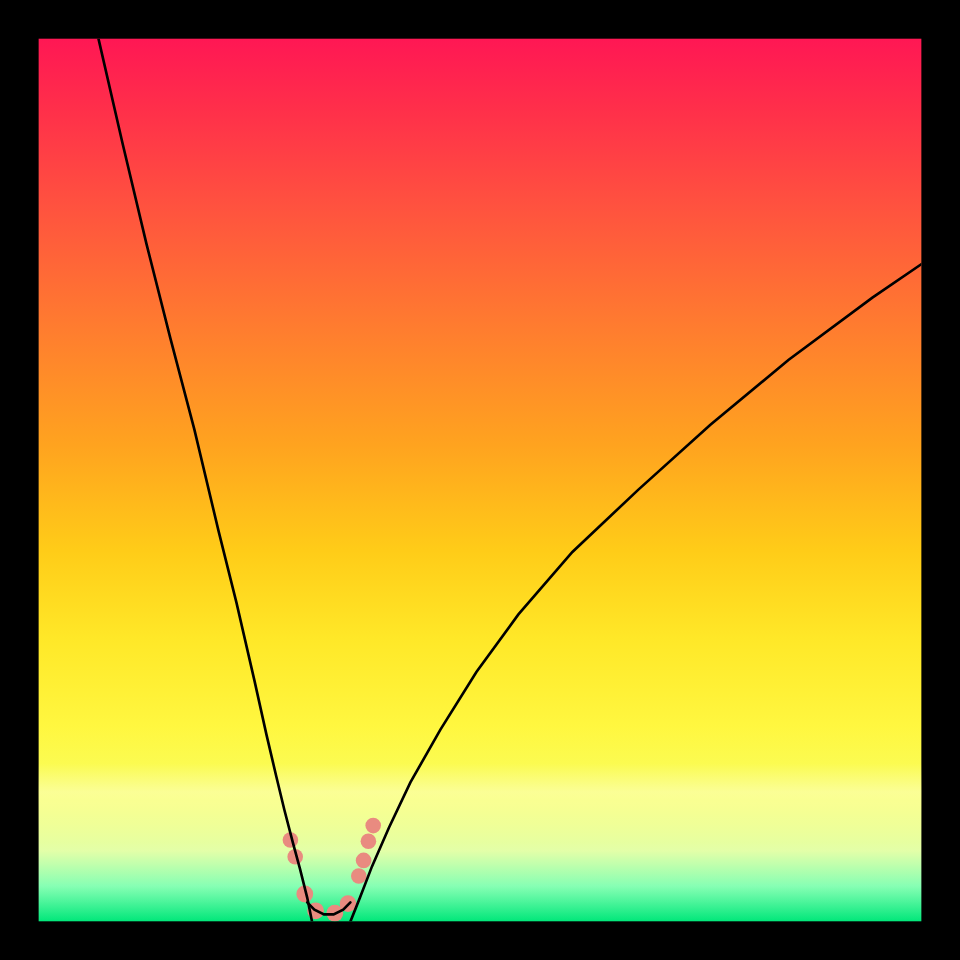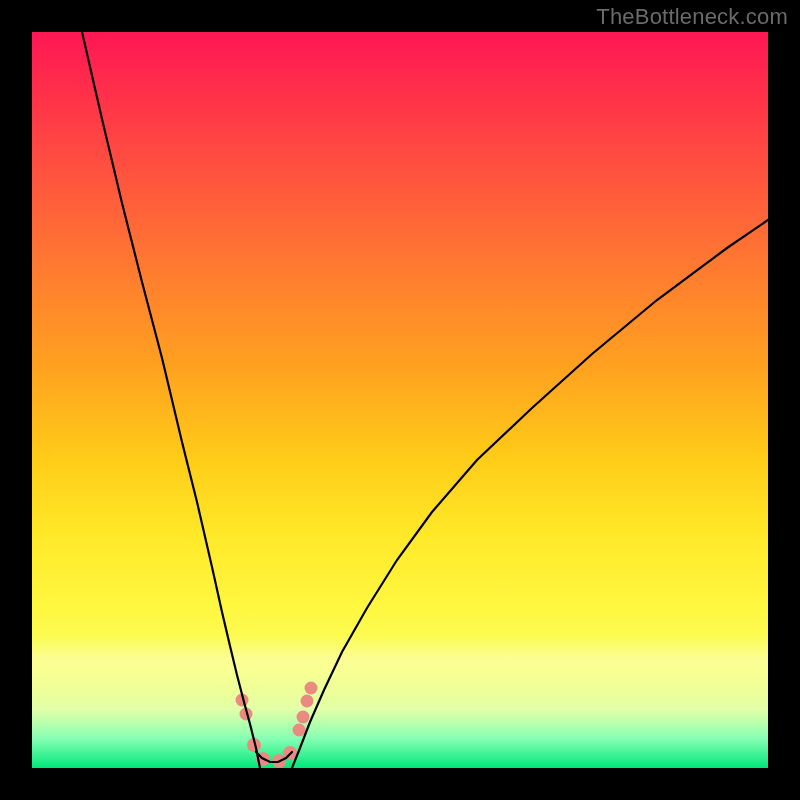--- a/index.html
+++ b/index.html
@@ -77,21 +77,20 @@
     letter-spacing: 0.2px;
     font-weight: 500;
     user-select: none;
   }
 </style>
 </head>
 <body>
 
 <div class="frame">
 
-  <div class="watermark">TheBottleneck.com</div>
 
   <div class="plot">
     <div class="gradient"></div>
     <svg class="curve" viewBox="0 0 736 736" preserveAspectRatio="none">
       <g id="scatter-layer">
           <circle cx="210" cy="668" r="6.5" fill="#e98b80"></circle>
           <circle cx="214" cy="682" r="6.5" fill="#e98b80"></circle>
           <circle cx="222" cy="713" r="7" fill="#e98b80"></circle>
           <circle cx="231" cy="727" r="7" fill="#e98b80"></circle>
           <circle cx="247" cy="729" r="7" fill="#e98b80"></circle>

